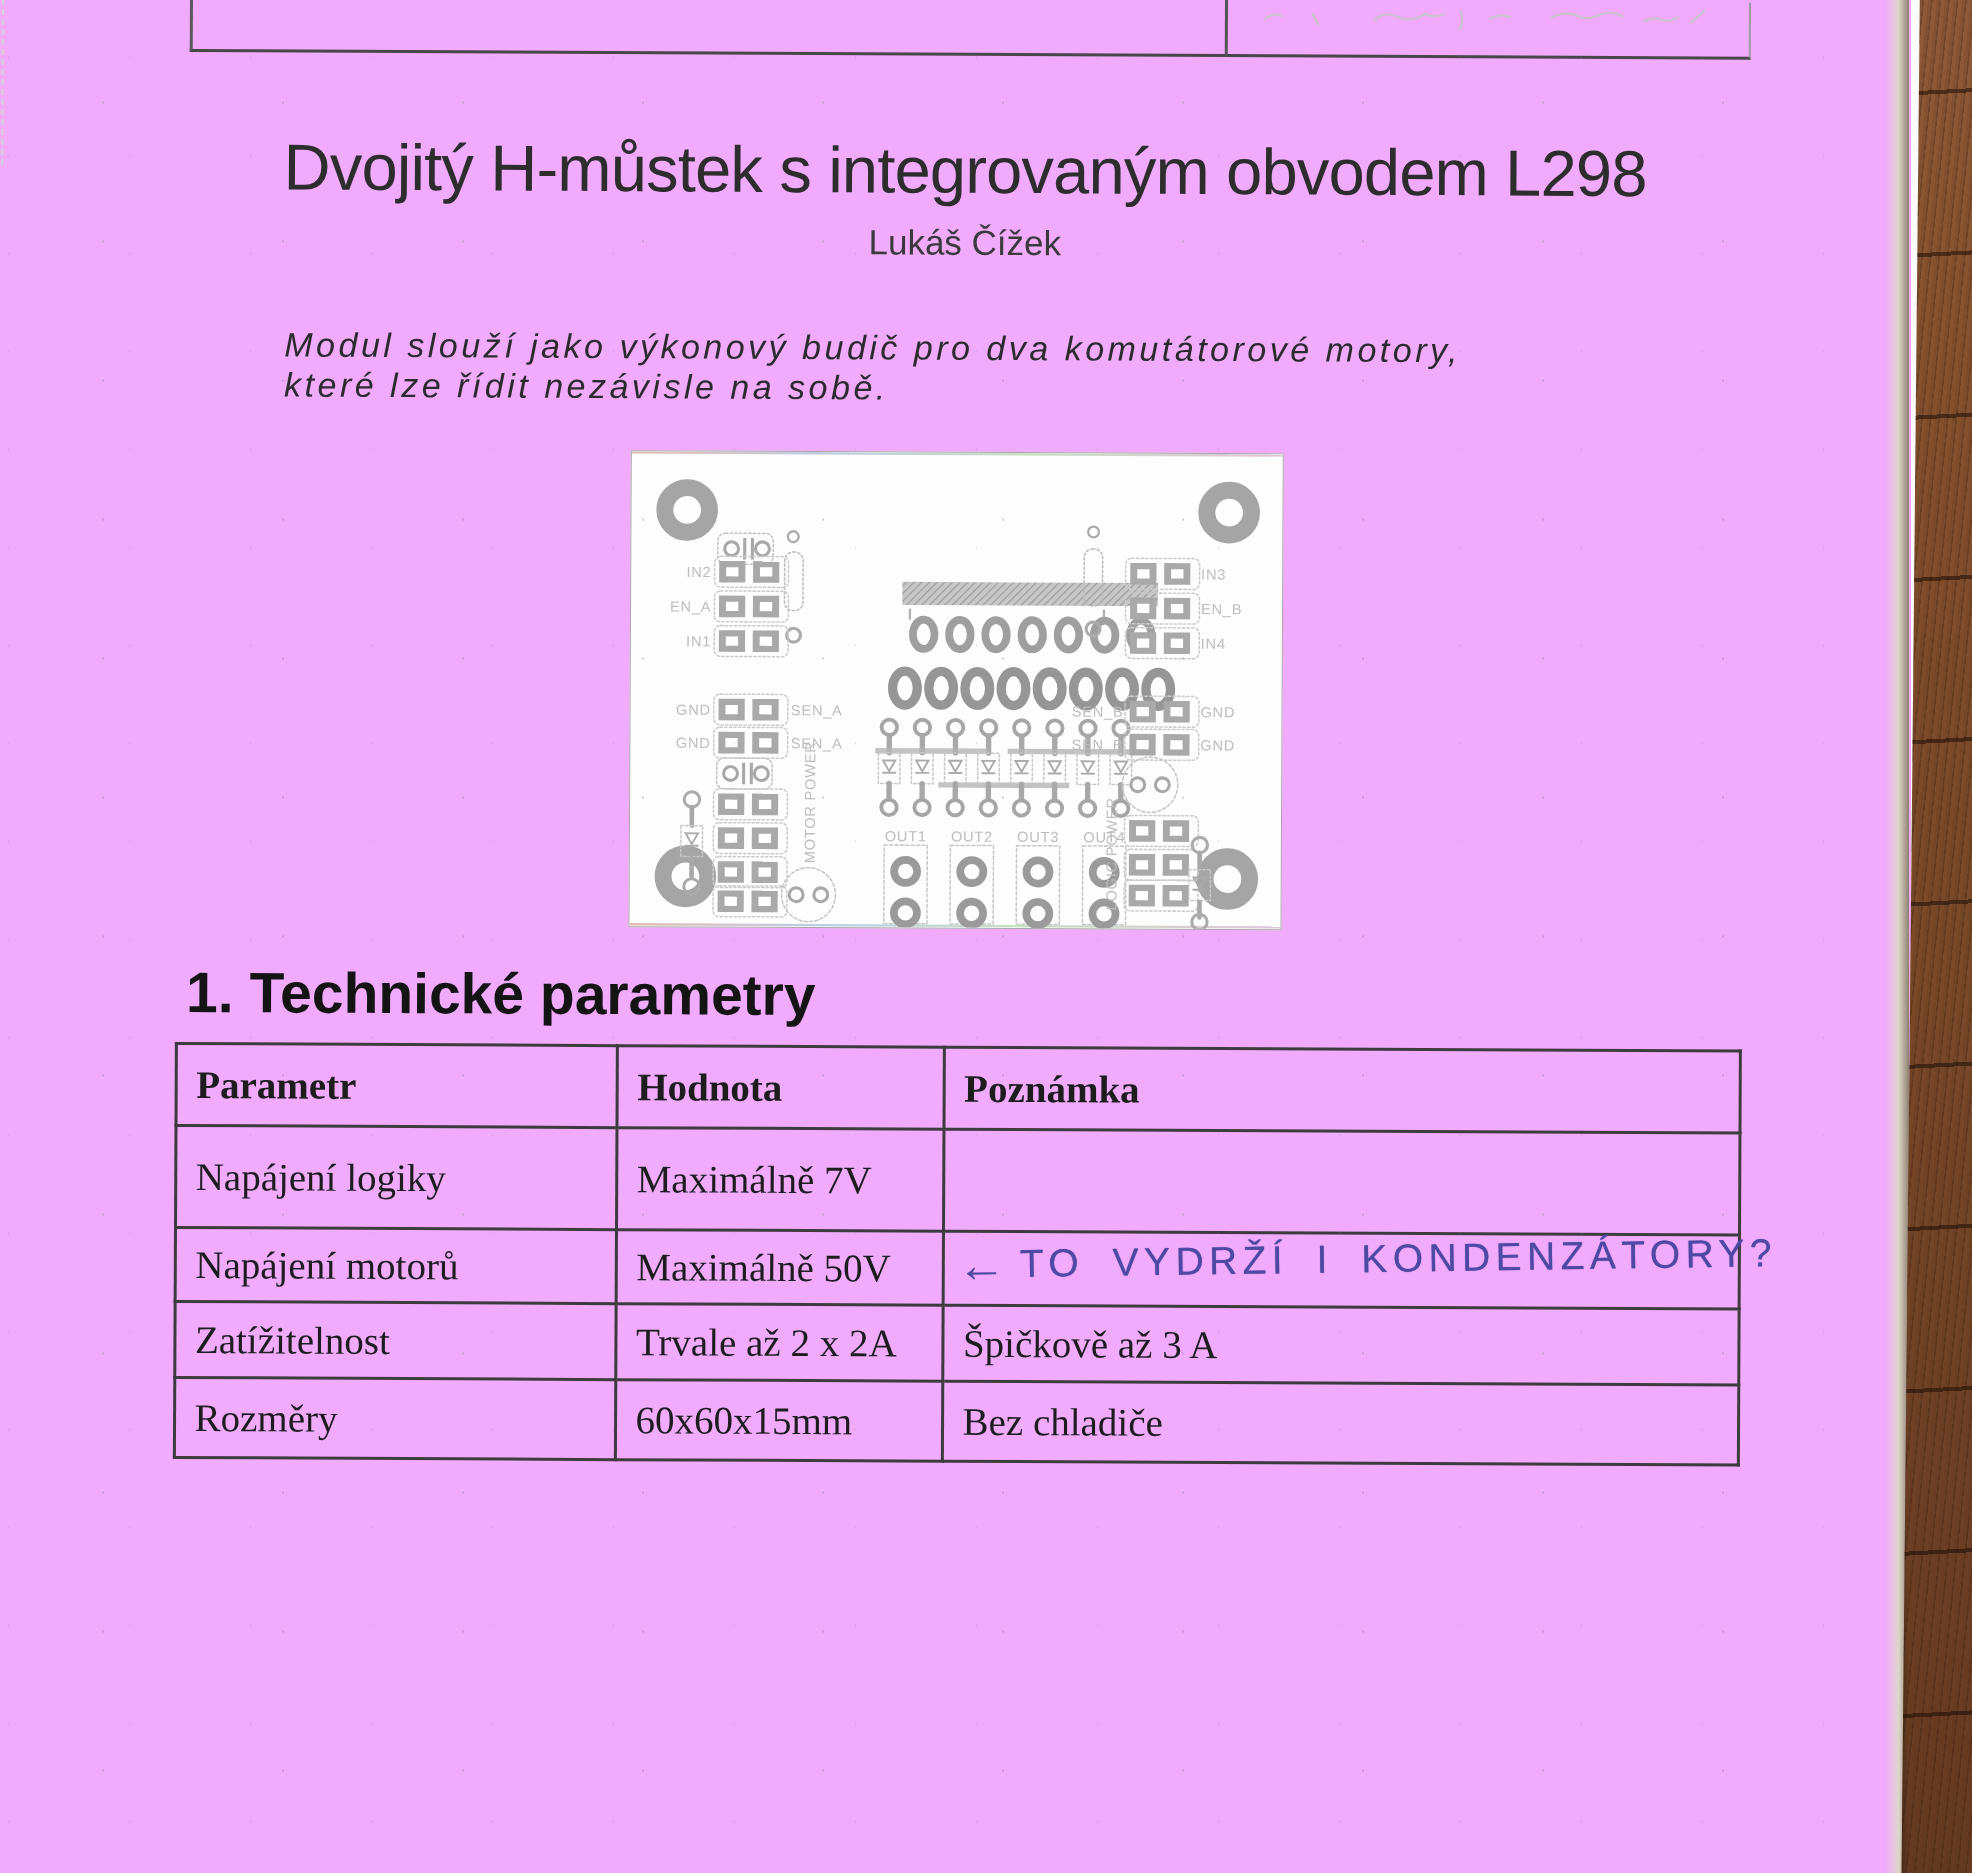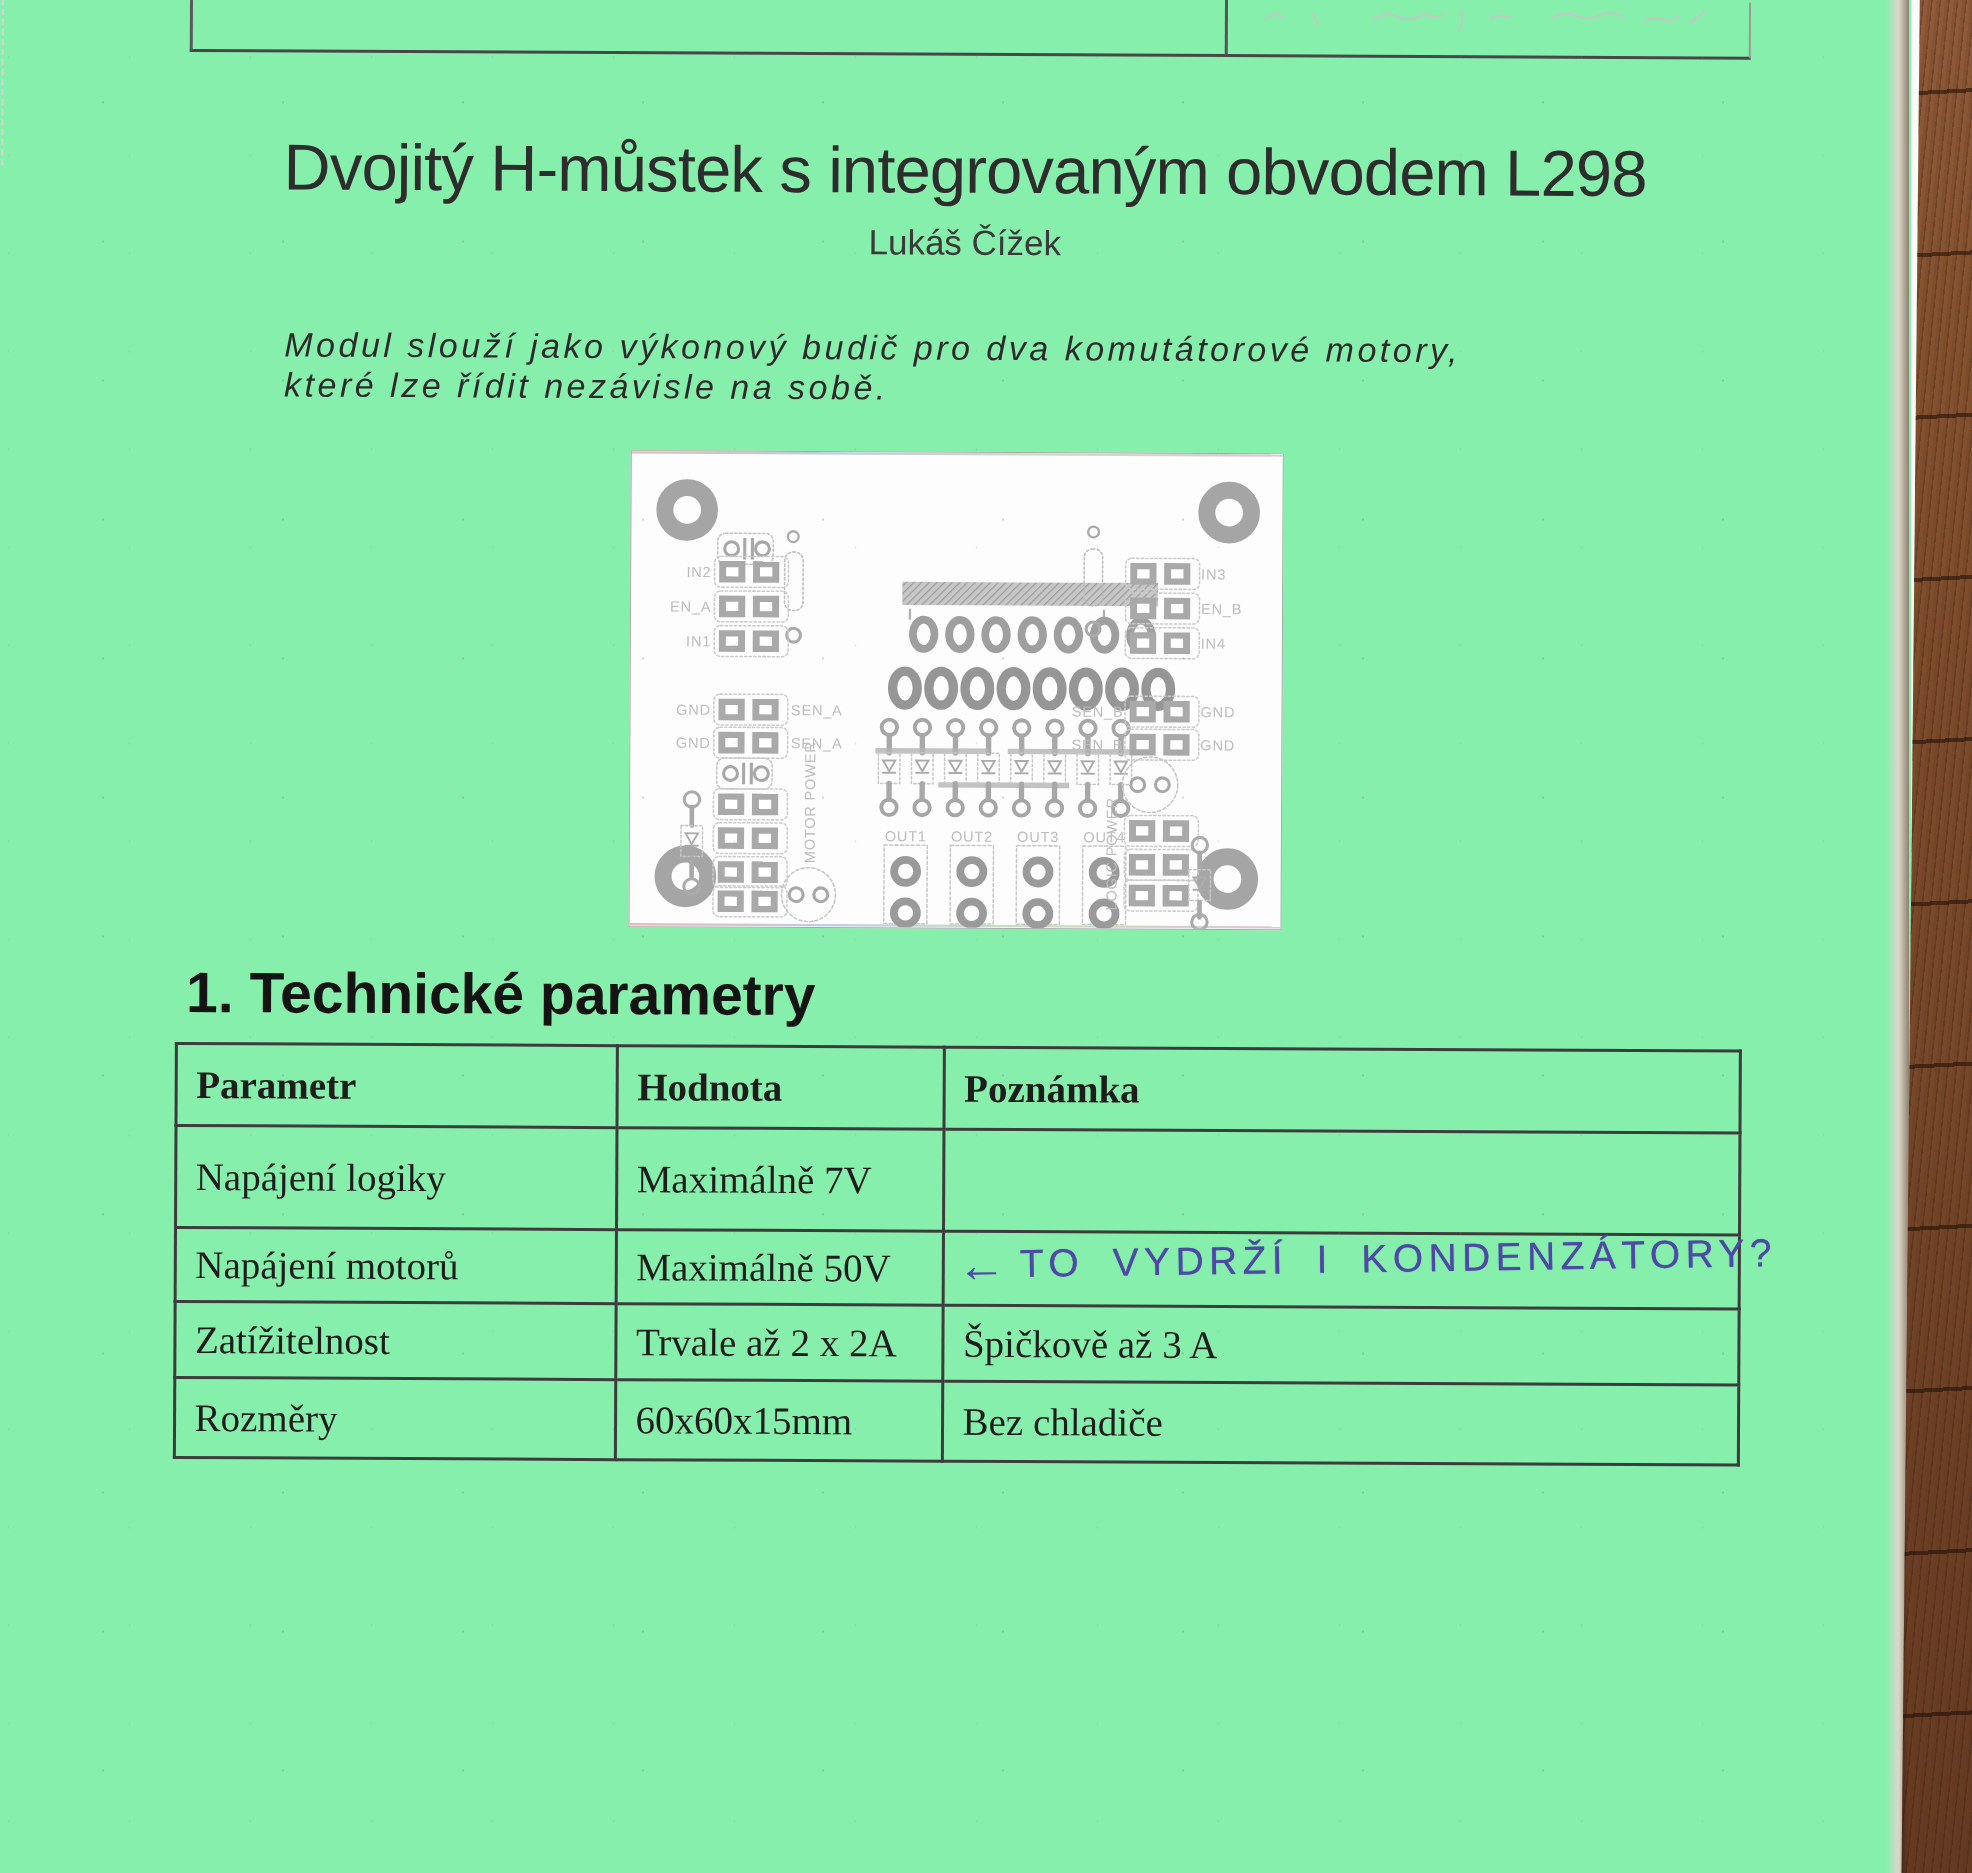--- a/index.html
+++ b/index.html
@@ -1,21 +1,21 @@
 <!DOCTYPE html>
 <html style="font-size:12.3px"><head>
 <meta charset="utf-8">
 <style>
   html,body{margin:0;padding:0;}
   body{
     width:1973px;height:1874px;position:relative;overflow:hidden;
     background:#fbfbf9;
     font-family:"Liberation Sans",sans-serif;
   }
-  .paper{position:absolute;left:0;top:0;width:1911px;height:1874px;background:#86efac;}
+  .paper{position:absolute;left:0;top:0;width:1911px;height:1874px;background:#f0abfc;}
   
   .paper::after{
     content:"";position:absolute;inset:0;pointer-events:none;opacity:.55;
     background-image:
       radial-gradient(circle, rgba(110,110,110,.5) 0.9px, transparent 1.4px),
       radial-gradient(circle, rgba(140,140,140,.4) 0.8px, transparent 1.2px);
     background-size:180px 139px, 121px 98px;
     background-position:13px 33px, 69px 8.5px;
   }
   .skew{position:absolute;inset:0;transform:rotate(0.28deg);transform-origin:185px 0;}

